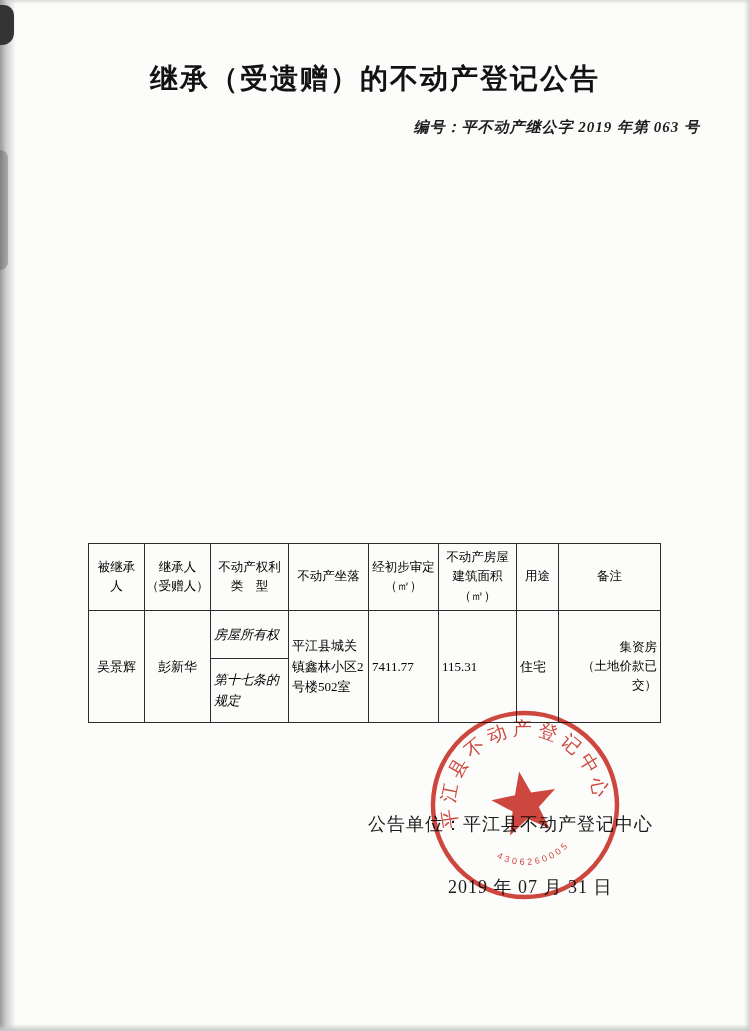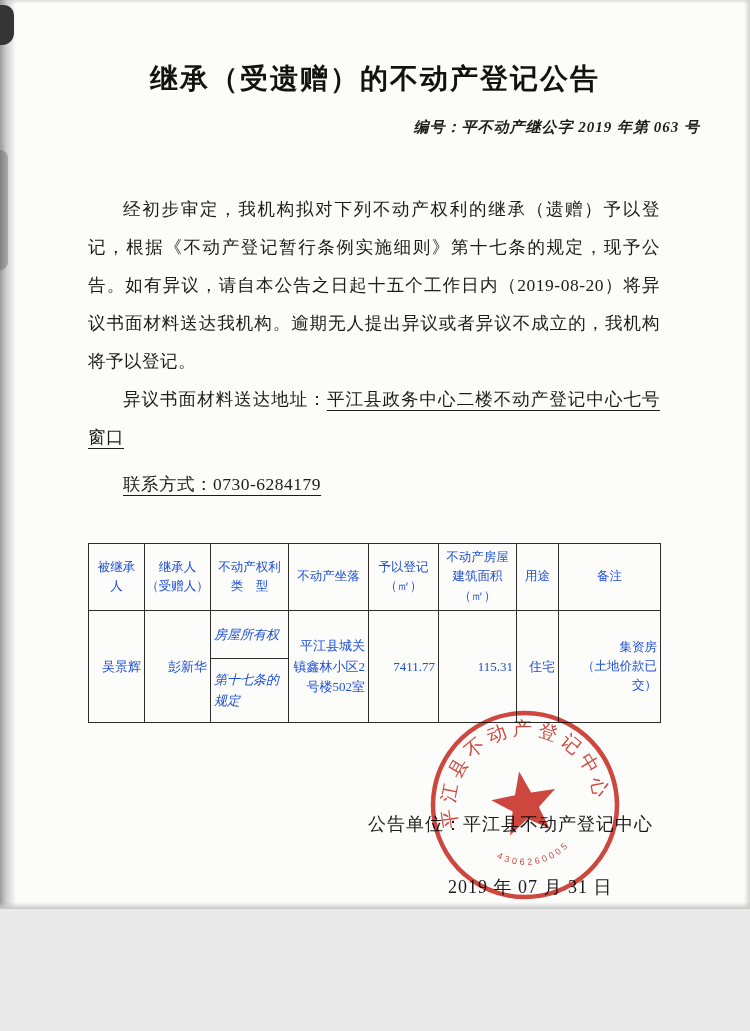--- a/index.html
+++ b/index.html
@@ -1,18 +1,18 @@
 <!DOCTYPE html>
 <html><head>
 <meta charset="utf-8">
 <style>
   html,body { margin:0; padding:0; background:#e9e9e9; }
   .page {
     position:relative;
-    width:750px; height:909px;
+    width:750px; height:1031px;
     margin:0 auto;
     background:#fcfcfa;
     font-family:"Liberation Serif","DejaVu Serif",serif;
     color:#1a1a1a;
     overflow:hidden;
   }
   
   .scan-left {
     position:absolute; left:0; top:0; width:16px; height:100%;
     background:linear-gradient(to right,#9a9a9a,#cfcfcf 40%,rgba(250,250,250,0));
@@ -55,38 +55,38 @@
     font-size:17.5px; line-height:38px; text-align:justify;
     letter-spacing:.5px; color:#1b1b1b;
   }
   .content p { margin:0; text-indent:2em; }
   .content p.contact { margin-top:9px; }
   .u { text-decoration:underline; text-underline-offset:5px; }
 
   table.prop {
     position:absolute; left:88px; top:543px; width:572px;
     border-collapse:collapse; table-layout:fixed;
-    font-size:13px; color:#1d4ed8;
+    font-size:13px; color:#000000;
   }
   table.prop th, table.prop td {
     border:1px solid #2c2c2c;
     padding:3px 3px;
     vertical-align:middle;
     font-weight:normal;
     line-height:1.55;
   }
   table.prop th {
     text-align:center; white-space:pre-line; font-size:12.5px; padding:4px 1px;
   }
   tr.hdr  { height:58px; }
   tr.row1 { height:48px; }
   tr.row2 { height:64px; }
-  td.cname { text-align:right; padding-left:3px; }
+  td.cname { text-align:center; padding-left:3px; }
   td.cleft { text-align:left; padding-left:4px;font-style:italic; }
-  td.ccenter { text-align:right; }
+  td.ccenter { text-align:left; }
   td.cremark { text-align:right; white-space:pre-line; font-size:12.5px; padding:2px 1px; }
 
   .footer-unit {
     position:absolute; left:368px; top:800px;
     font-size:18px; letter-spacing:1px; color:#1b1b1b;margin-top:12px;
   }
   .footer-date {
     position:absolute; left:448px; top:843px;
     font-size:18px; letter-spacing:1px; color:#1b1b1b;margin-top:32px;
   }
@@ -109,25 +109,20 @@
   <div class="scan-left"></div>
   <div class="scan-smudge-1"></div>
   <div class="scan-smudge-2"></div>
   <div class="scan-right"></div>
   <div class="scan-bottom"></div>
 
   <div class="title">继承（受遗赠）的不动产登记公告</div>
 
   <div class="doc-number">编号：平不动产继公字 2019 年第 063 号</div>
 
-  <div class="content">
-    <p>经初步审定，我机构拟对下列不动产权利的继承（遗赠）予以登记，根据《不动产登记暂行条例实施细则》第十七条的规定，现予公告。如有异议，请自本公告之日起十五个工作日内（2019-08-20）将异议书面材料送达我机构。逾期无人提出异议或者异议不成立的，我机构将予以登记。</p>
-    <p><span>异议书面材料送达地址：</span><span class="u">平江县政务中心二楼不动产登记中心七号窗口</span></p>
-    <p class="contact"><span class="u">联系方式：0730-6284179</span></p>
-  </div>
 
   <table class="prop">
     <colgroup>
       <col style="width:56px">
         <col style="width:66px">
         <col style="width:78px">
         <col style="width:80px">
       <col style="width:70px">
         <col style="width:78px">
         <col style="width:42px">
@@ -135,21 +130,21 @@
     </colgroup>
     <tbody>
         <tr class="hdr">
       <th>被继承
 人</th>
       <th>继承人
 （受赠人）</th>
       <th>不动产权利
 类　型</th>
       <th>不动产坐落</th>
-      <th>予以登记
+      <th>经初步审定
 （㎡）</th>
       <th>不动产房屋
 建筑面积
 （㎡）</th>
       <th>用途</th>
       <th>备注</th>
     </tr>
     <tr class="row1">
       <td class="cname" rowspan="2">吴景辉</td>
       <td class="cname" rowspan="2">彭新华</td>

